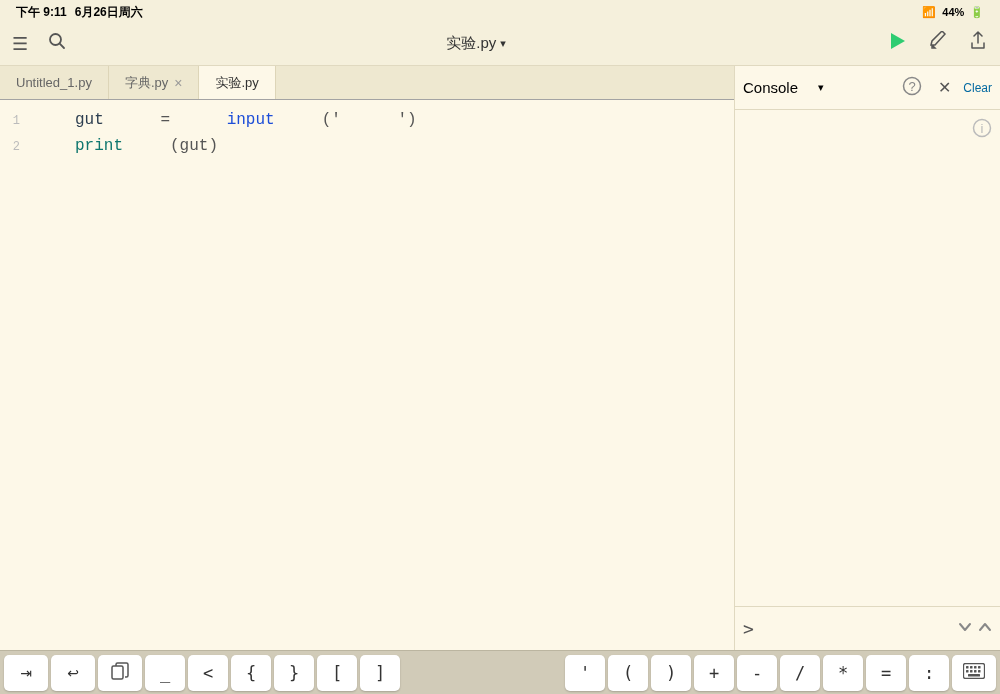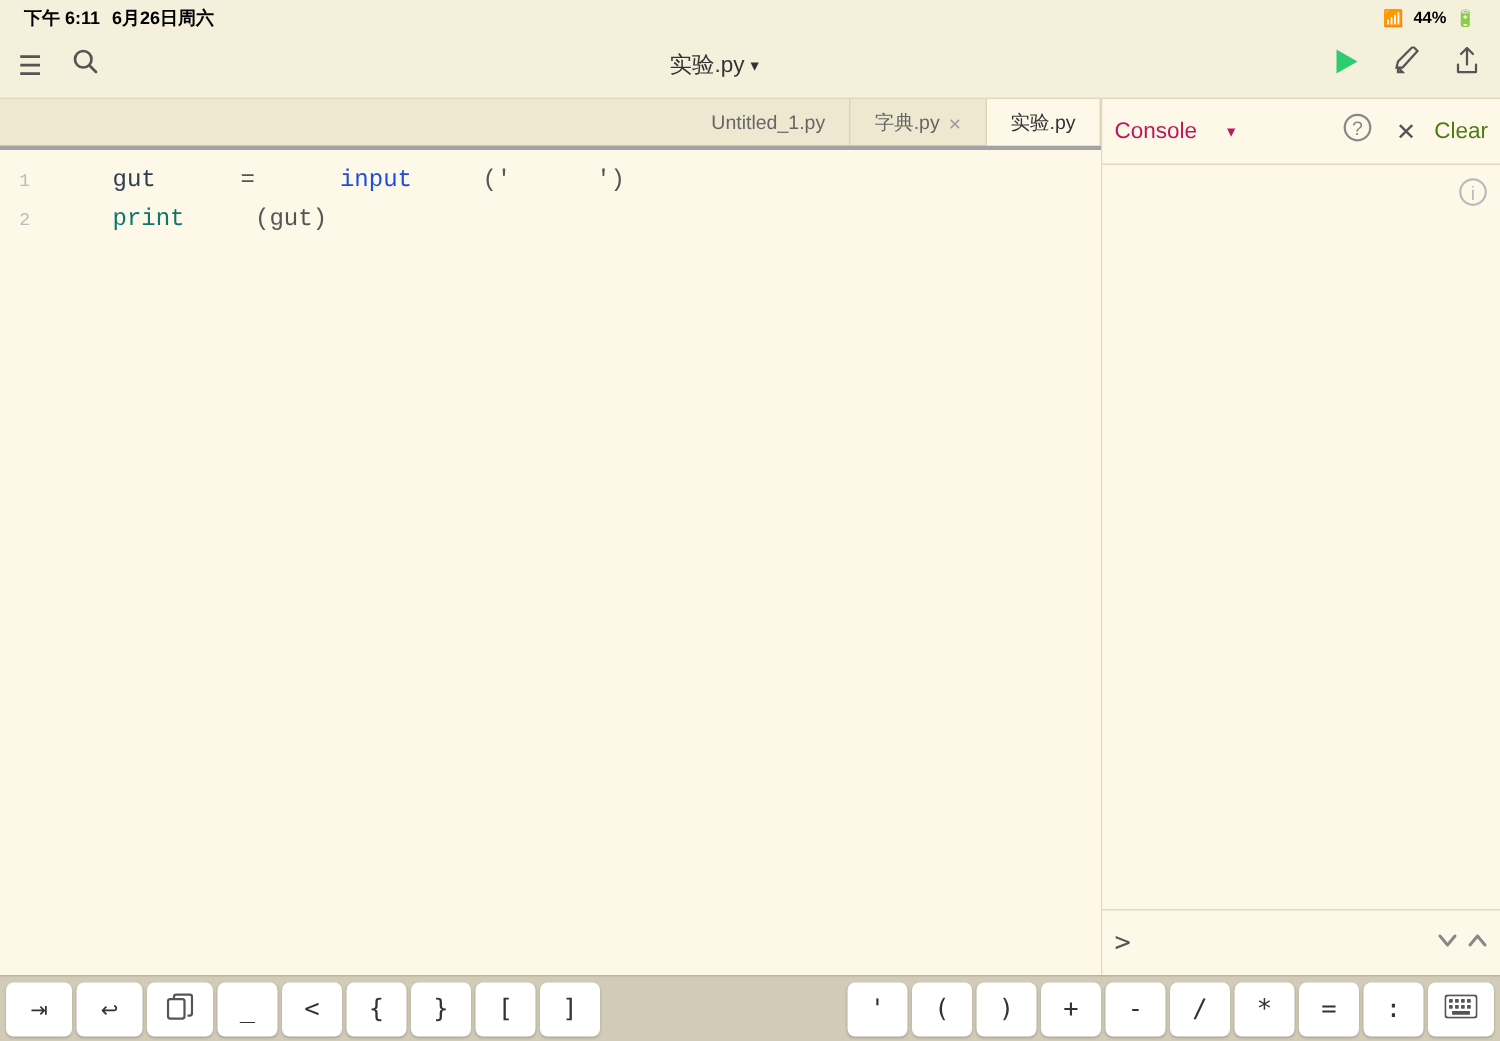--- a/index.html
+++ b/index.html
@@ -70,23 +70,22 @@
       flex: 1;
       display: flex;
       flex-direction: column;
       background: #fdf8e8;
       border-right: 1px solid #e0d9c0;
     }
 
     .tabs-bar {
       display: flex;
       background: #eee8d0;
-      border-bottom: 3px solid #a3a3a3;
+      border-bottom: 1px solid #a3a3a3;
       height: 34px;
-      justify-content: flex-end;
     }
     .tab {
       display: flex;
       align-items: center;
       padding: 0 16px;
       font-size: 13px;
       color: #666;
       border-right: 1px solid #ddd5b8;
       cursor: pointer;
       gap: 6px;
@@ -147,39 +146,39 @@
       display: flex;
       align-items: center;
       height: 44px;
       border-bottom: 1px solid #e0d9c0;
       padding: 0 8px;
       gap: 8px;
     }
     .console-title {
       flex: 1;
       font-size: 15px;
-      color: #be185d;
+      color: #000000;
       display: flex; align-items: center; gap: 20px;
     }
     .console-title .chevron { font-size: 11px; }
     .console-toolbar-btn {
       background: none;
       border: none;
       cursor: pointer;
       color: #555;
       font-size: 16px;
       padding: 4px;
       display: flex; align-items: center;
     }
     .clear-btn {
       background: none;
       border: none;
       cursor: pointer;
-      color: #4d7c0f;
-      font-size: 15px;
+      color: #0369a1;
+      font-size: 12px;
       font-weight: 500;
     }
 
     .console-body {
       flex: 1;
       padding: 8px;
       overflow: auto;
       position: relative;
     }
     .info-icon {
@@ -264,21 +263,21 @@
       width: 44px;
       display: flex; align-items: center; justify-content: center;
       box-shadow: 0 1px 2px rgba(0,0,0,0.2);
     }
   </style>
 </head>
 <body>
 
 <div class="status-bar">
   <div class="status-left">
-    <span>下午 6:11</span>
+    <span>下午 9:11</span>
     <span>6月26日周六</span>
   </div>
   <div class="status-right">
     <span>📶</span>
     <span>44%</span>
     <span>🔋</span>
   </div>
 </div>
 
 <div class="toolbar">

